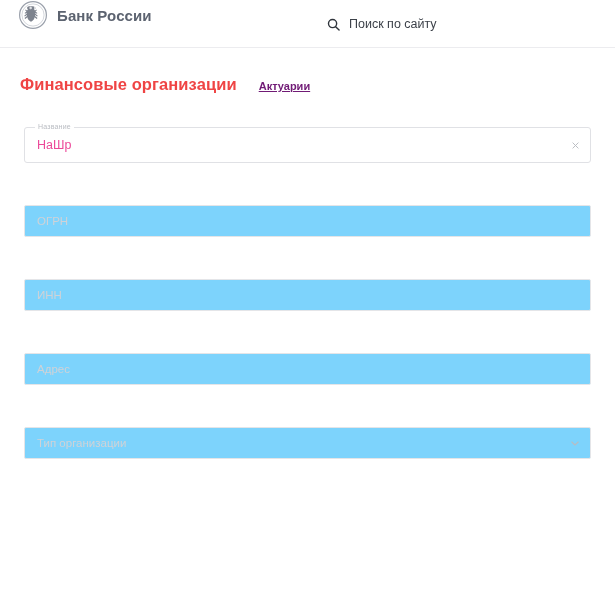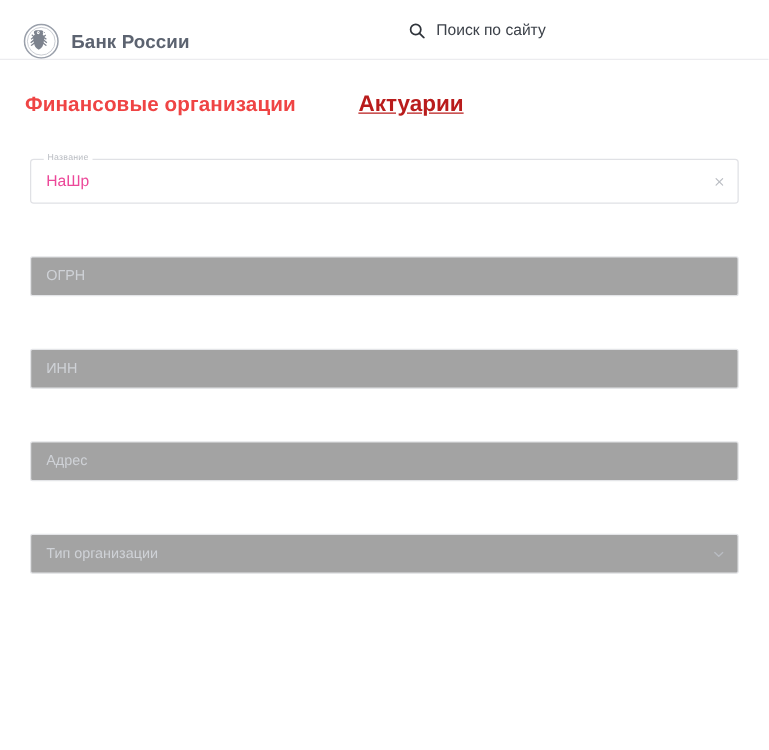--- a/index.html
+++ b/index.html
@@ -15,21 +15,21 @@
     font-family: "Liberation Sans", "DejaVu Sans", sans-serif;
     color: #2b2b2b;
     overflow: hidden;
   }
 
   
   .site-header {
     position: relative;
     height: 48px;
     display: flex;
-    align-items: flex-end;
+    align-items: flex-start;
     background: #ffffff;
   }
   .brand {
     display: flex;
     align-items: center;
     gap: 9px;
     margin-left: 18px;
     text-decoration: none;
   }
   .brand-emblem {
@@ -81,47 +81,46 @@
     padding: 16px 0 0 20px;
   }
   .page-title {
     font-size: 16.5px;
     font-weight: 700;
     color: #ef4444;
     letter-spacing: .1px;
     white-space: nowrap;
   }
   .page-tab {
-    font-size: 18px;
+    font-size: 11px;
     font-weight: 600;
-    color: #b91c1c;
+    color: #701a75;
     white-space: nowrap;
     cursor: pointer;
-    margin-left: 28px;
   }
 
   
   .filter-form {
     padding: 0 24px;
     margin-top: 22px;
   }
   .field {
     position: relative;
     height: 32px;
     margin-bottom: 42px;
   }
   .field:last-child { margin-bottom: 0; }
 
   
   .field .ctrl {
     width: 100%;
     height: 32px;
     border: 1px solid #e4e5e8;
     border-radius: 2px;
-    background: #a3a3a3;
+    background: #7dd3fc;
     padding: 0 28px 0 12px;
     font-family: inherit;
     font-size: 11.5px;
     color: #3b3f46;
     outline: none;
   }
   .field .ctrl::placeholder {
     color: #cfd2d7;
     font-size: 11.5px;
   }

